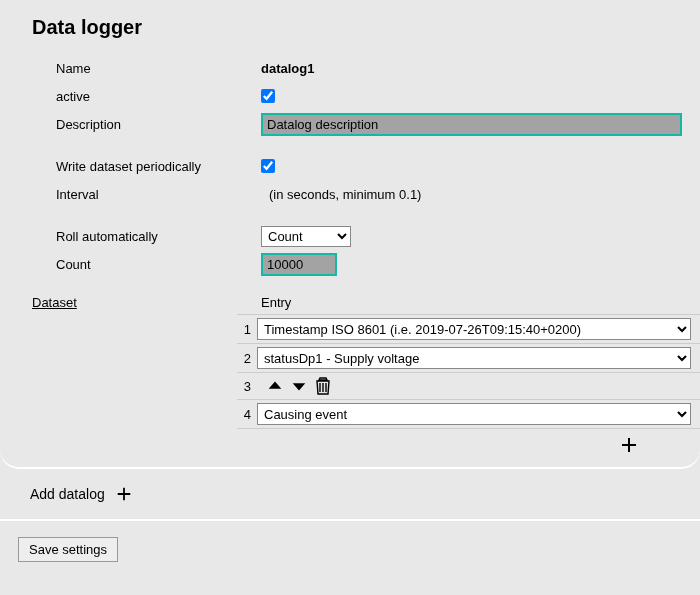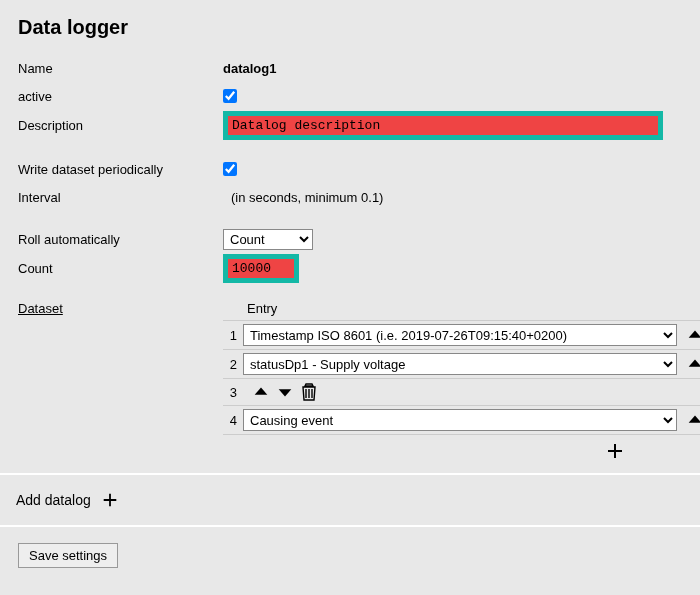--- a/index.html
+++ b/index.html
@@ -5,48 +5,50 @@
   * { box-sizing: border-box; }
   body {
     margin: 0;
     font-family: Arial, Helvetica, sans-serif;
     font-size: 13px;
     background: #e8e8e8;
     color: #000;
     width: 700px;
   }
   .panel {
-    padding: 12px 18px 6px 18px;
+    padding: 12px 18px 6px 32px;
     border-bottom: 2px solid #fff;
+    border-radius: 19px;
   }
   h2.title {
     margin: 4px 0 16px 0;
     font-size: 20px;
     font-weight: bold;
   }
   .row {
     display: flex;
     align-items: center;
     min-height: 26px;
     margin-bottom: 2px;
+    margin-left: 24px;
   }
   .label {
     width: 205px;
     flex-shrink: 0;
   }
   .val-text {
     padding-left: 0;
     font-weight: bold;
   }
   input[type="text"] {
-    font-family: Liberation Mono, monospace;
+    font-family: Liberation Sans, sans-serif;
     font-size: 13px;
     padding: 2px 4px;
-    border: 5px solid #14b8a6;
-    background: #ef4444;
+    border: 2px solid #14b8a6;
+    background: #a3a3a3;
   }
   .desc-input { width: 440px; }
   .interval-input { width: 95px; }
   .count-input { width: 76px; }
   select {
     font-family: inherit;
     font-size: 13px;
     border: 1px solid #888;
     background: #fff;
     padding: 1px 2px;
@@ -80,21 +82,21 @@
   .ds-num { width: 20px; text-align: right; padding-right: 6px; }
   .ds-actions { display:flex; gap:4px; margin-left:8px; align-items:center; }
   .iconbtn {
     width:20px; height:20px;
     display:flex; align-items:center; justify-content:center;
     cursor:pointer;
   }
   .plus-row { display:flex; justify-content:flex-start; padding:6px 0 6px 382px; }
   .plus-big { font-size:22px; font-weight:bold; cursor:pointer; width:24px; text-align:center; }
   .add-datalog {
-    padding: 16px 16px;
+    padding: 16px 30px;
     border-bottom: 2px solid #fff;
     display:flex; align-items:center; gap:10px;
     font-size:14px;
   }
   .add-datalog .plus-big { font-size:20px; }
   .save-row { padding: 16px 18px 20px 18px; }
   button.save {
     font-family: inherit;
     font-size: 13px;
     padding: 4px 10px;

